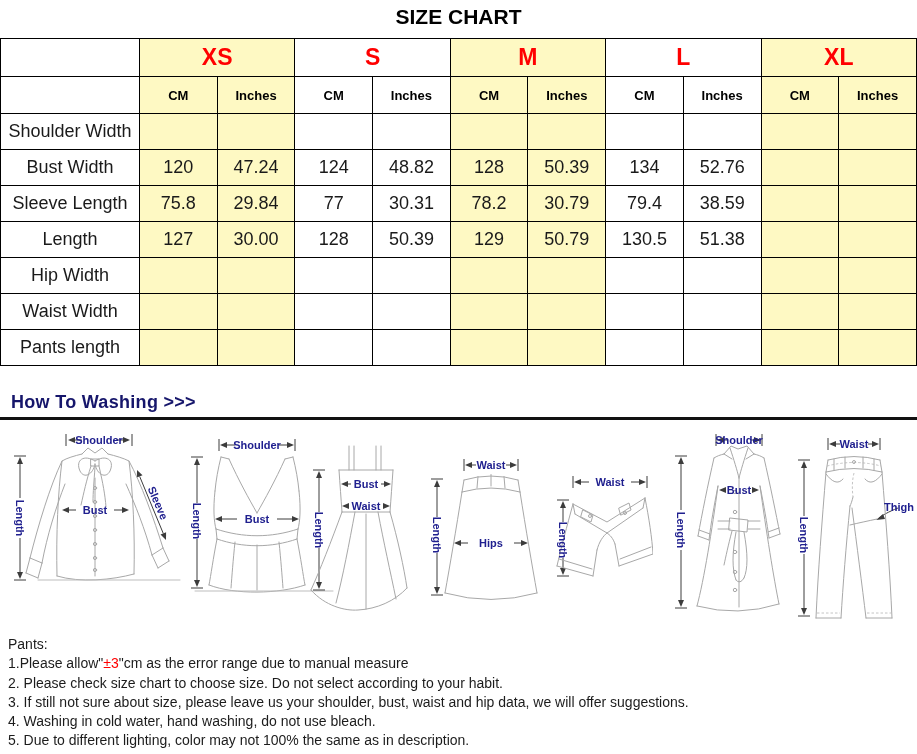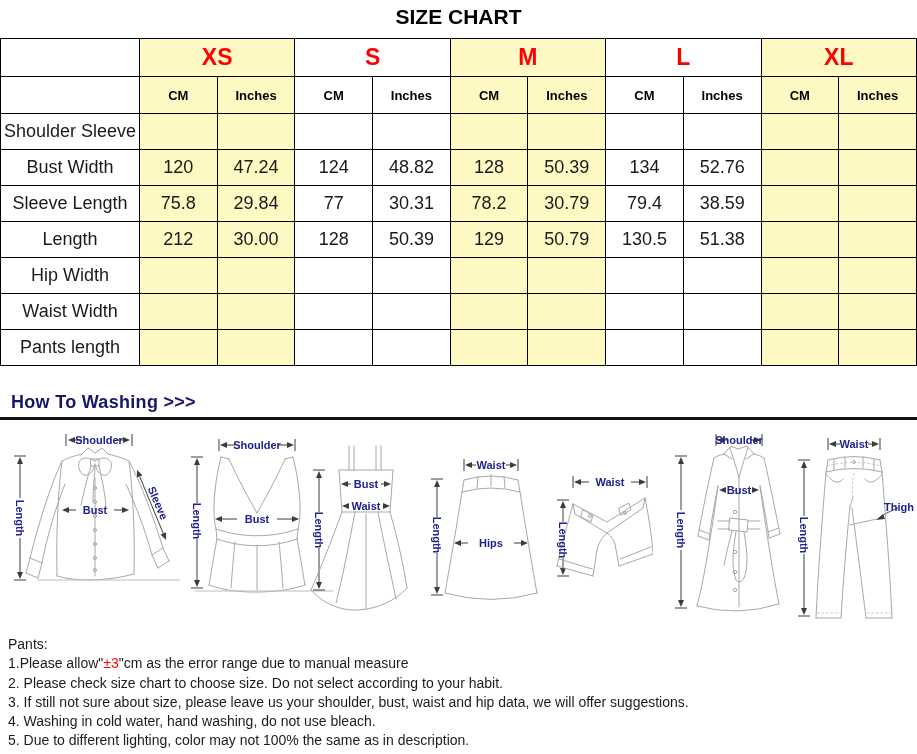--- a/index.html
+++ b/index.html
@@ -61,21 +61,21 @@
       <th>CM</th>
       <th>Inches</th>
       <th class="g">CM</th>
       <th class="g">Inches</th>
       <th>CM</th>
       <th>Inches</th>
       <th class="g">CM</th>
       <th class="g">Inches</th>
     </tr>
     <tr class="r-data">
-      <td class="lbl">Shoulder Sleeve</td>
+      <td class="lbl">Shoulder Width</td>
       <td class="g"></td>
       <td class="g"></td>
       <td></td>
       <td></td>
       <td class="g"></td>
       <td class="g"></td>
       <td></td>
       <td></td>
       <td class="g"></td>
       <td class="g"></td>
@@ -101,21 +101,21 @@
       <td>30.31</td>
       <td class="g">78.2</td>
       <td class="g">30.79</td>
       <td>79.4</td>
       <td>38.59</td>
       <td class="g"></td>
       <td class="g"></td>
     </tr>
     <tr class="r-data">
       <td class="lbl">Length</td>
-      <td class="g">212</td>
+      <td class="g">127</td>
       <td class="g">30.00</td>
       <td>128</td>
       <td>50.39</td>
       <td class="g">129</td>
       <td class="g">50.79</td>
       <td>130.5</td>
       <td>51.38</td>
       <td class="g"></td>
       <td class="g"></td>
     </tr>

